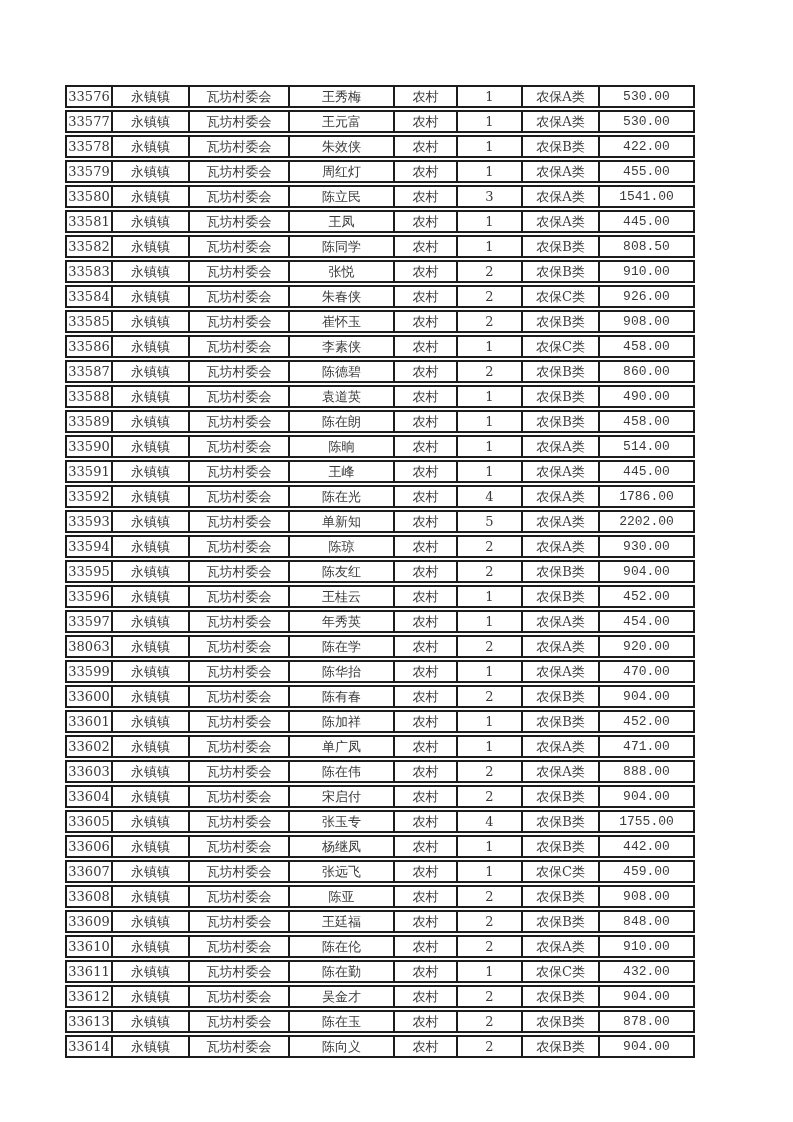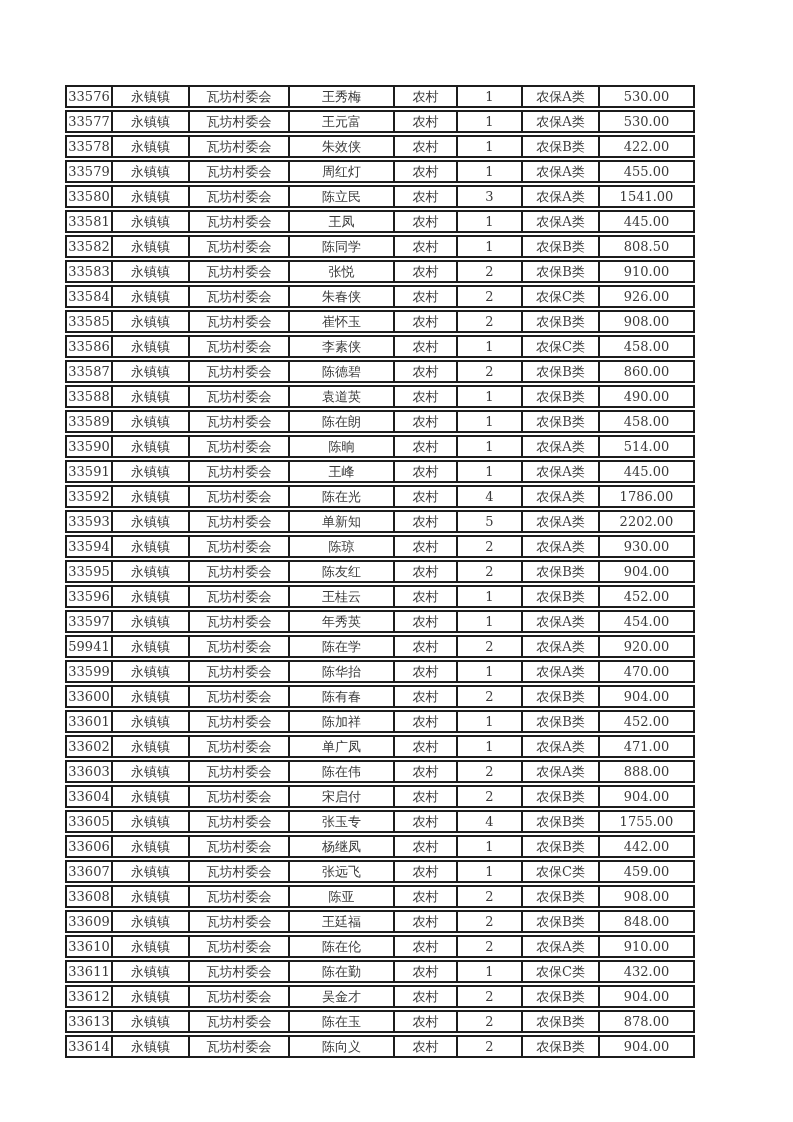--- a/index.html
+++ b/index.html
@@ -42,21 +42,21 @@
     display: flex;
     align-items: center;
     justify-content: center;
     border-right: 2px solid var(--ink);
     font-size: 13px;
     line-height: 1;
     color: var(--text);
     white-space: nowrap;
     overflow: hidden;
   }
-  .cell:last-child { border-right: none; }
+  .cell:last-child { border-right: none; font-family: Liberation Mono, monospace; }
   .c0 { flex: 0 0 46px; }
   .c1 { flex: 0 0 77px; }
   .c2 { flex: 0 0 100px; }
   .c3 { flex: 0 0 105px; }
   .c4 { flex: 0 0 63px; }
   .c5 { flex: 0 0 65px; }
   .c6 { flex: 0 0 77px; text-align: right; }
   .c7 { flex: 0 0 93px; }
 </style>
 </head>
@@ -278,21 +278,21 @@
     <div class="cell c0">33597</div>
     <div class="cell c1">永镇镇</div>
     <div class="cell c2">瓦坊村委会</div>
     <div class="cell c3">年秀英</div>
     <div class="cell c4">农村</div>
     <div class="cell c5">1</div>
     <div class="cell c6">农保A类</div>
     <div class="cell c7">454.00</div>
   </div>
       <div class="row">
-    <div class="cell c0">59941</div>
+    <div class="cell c0">38063</div>
     <div class="cell c1">永镇镇</div>
     <div class="cell c2">瓦坊村委会</div>
     <div class="cell c3">陈在学</div>
     <div class="cell c4">农村</div>
     <div class="cell c5">2</div>
     <div class="cell c6">农保A类</div>
     <div class="cell c7">920.00</div>
   </div>
       <div class="row">
     <div class="cell c0">33599</div>

